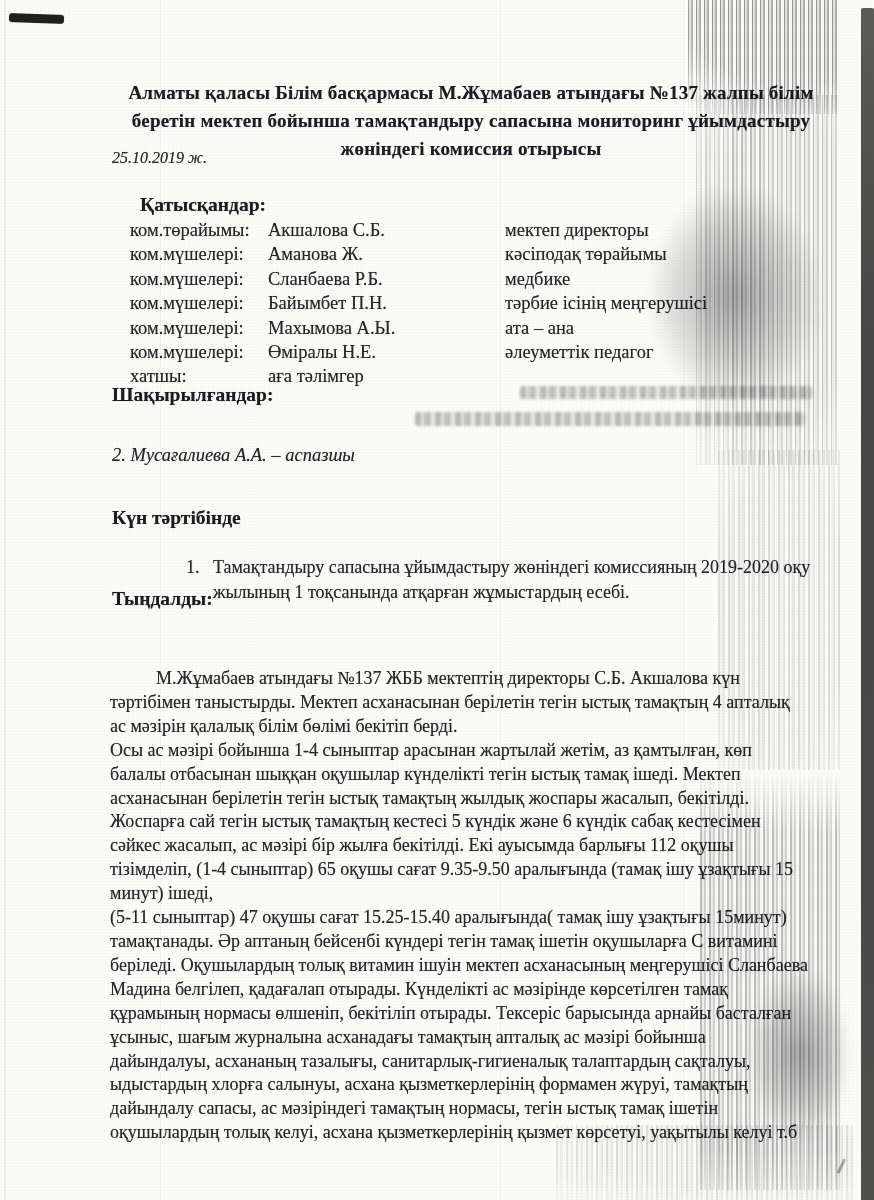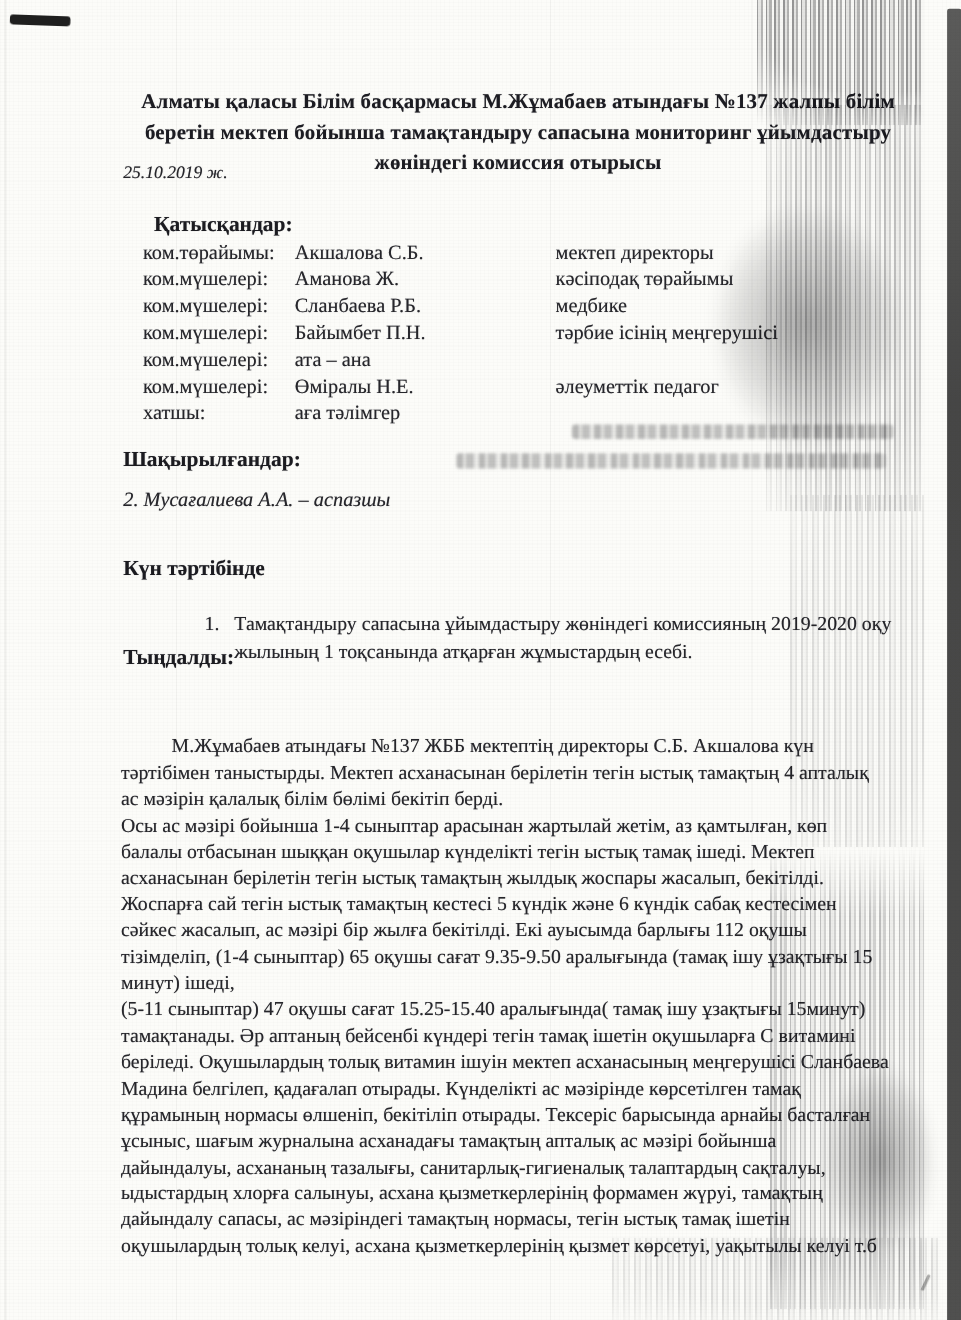--- a/index.html
+++ b/index.html
@@ -24,21 +24,21 @@
     font-weight:bold;font-size:19px;line-height:28px;text-align:center;
     letter-spacing:0.2px;color:#1c1c22;
   }
   .date{position:absolute;left:112px;top:149px;font-size:16px;font-style:italic;}
   .heading{position:absolute;font-weight:bold;font-size:19.5px;color:#1b1b20;}
   .h-participants{left:128px;top:194px;margin-left:12px;}
   .ptable{position:absolute;left:130px;top:220px;font-size:18.5px;}
   .prow{display:flex;height:24.4px;white-space:nowrap;}
   .role{width:138px;flex:none;}
   .pname{width:237px;flex:none;}
-  .h-invited{left:112px;top:408px;}
+  .h-invited{left:112px;top:384px;}
   .invited-item{position:absolute;left:112px;font-size:18.5px;white-space:nowrap;}
   .i1{top:421px;}
   .i2{top:445px;font-style:italic;}
   .h-agenda{left:112px;top:507px;}
   .agenda-item{position:absolute;left:186px;top:555px;width:648px;display:flex;font-size:18px;line-height:24.5px;}
   .num{width:27px;flex:none;}
   .atext{width:613px;}
   .h-heard{left:112px;top:588px;}
   .body-text{position:absolute;left:110px;top:667px;width:698px;font-size:18px;line-height:23.9px;}
   .body-text p{margin:0;}
@@ -83,20 +83,21 @@
         <span class="pname">Сланбаева Р.Б.</span>
         <span class="ppos">медбике</span>
       </div>
       <div class="prow">
         <span class="role">ком.мүшелері:</span>
         <span class="pname">Байымбет П.Н.</span>
         <span class="ppos">тәрбие ісінің меңгерушісі</span>
       </div>
       <div class="prow">
         <span class="role">ком.мүшелері:</span>
+        <span class="pname">Махымова А.Ы.</span>
         <span class="ppos">ата – ана</span>
       </div>
       <div class="prow">
         <span class="role">ком.мүшелері:</span>
         <span class="pname">Өміралы Н.Е.</span>
         <span class="ppos">әлеуметтік педагог</span>
       </div>
       <div class="prow">
         <span class="role">хатшы:</span>
         <span class="ppos">аға тәлімгер</span>

